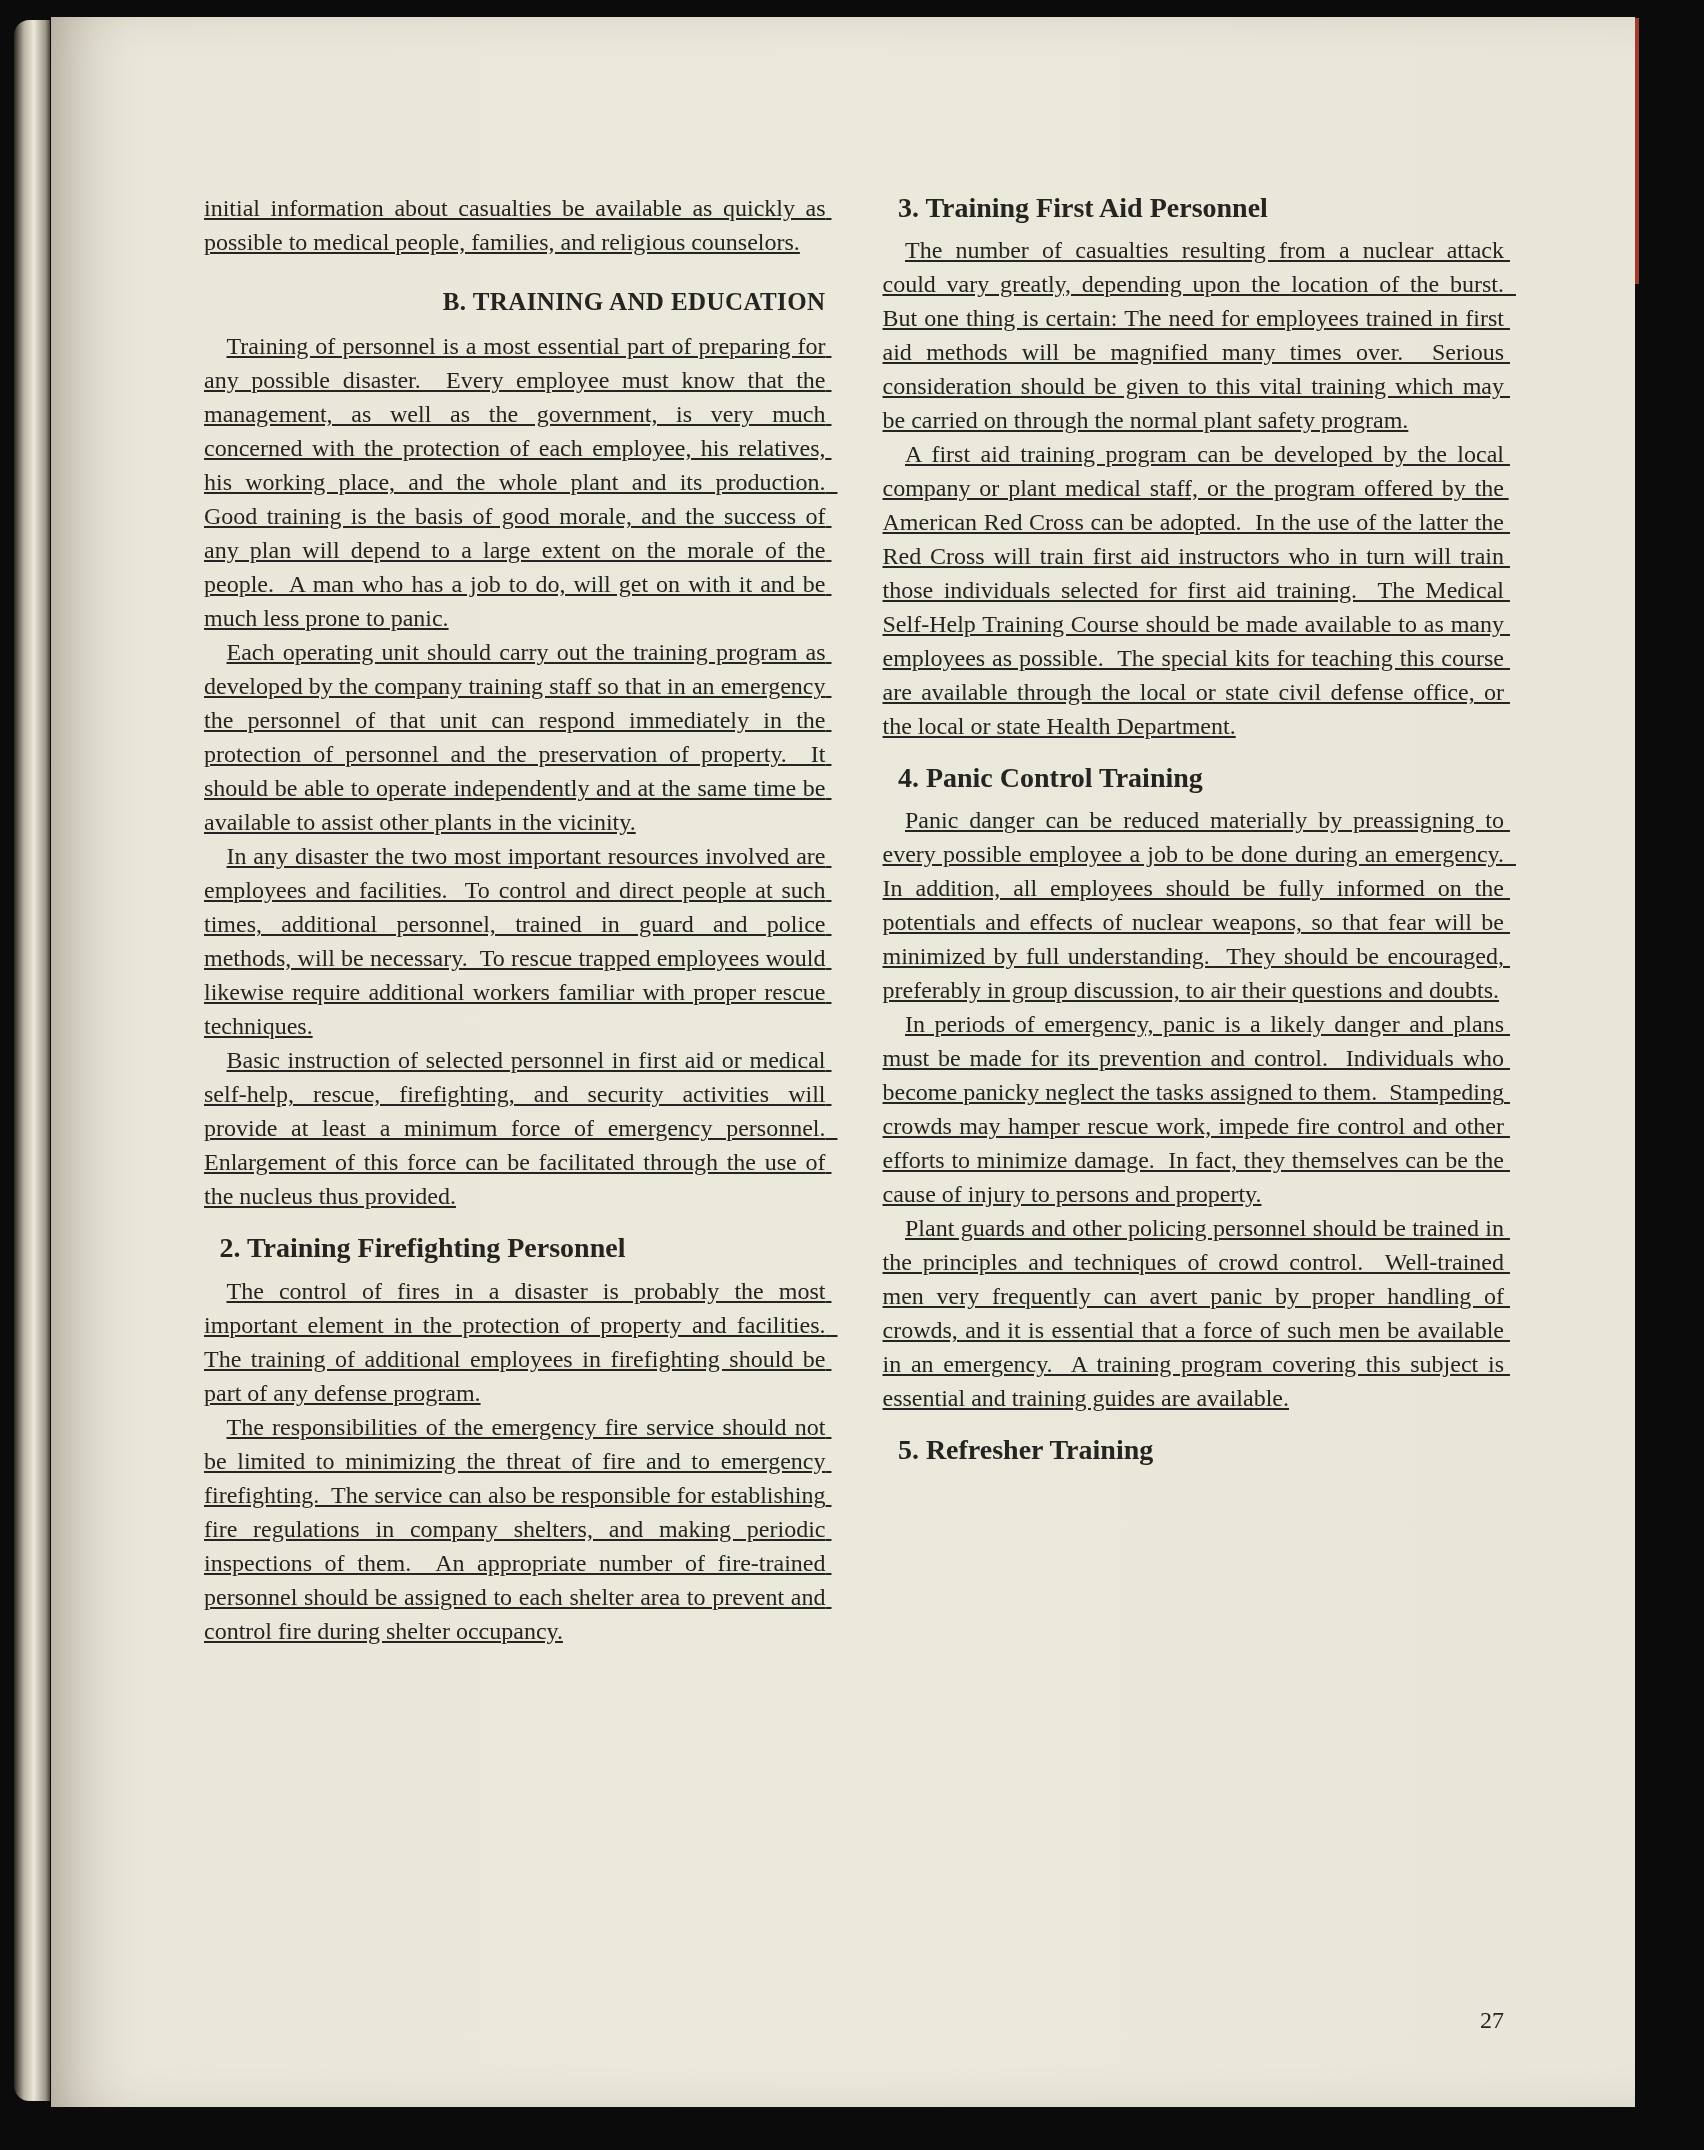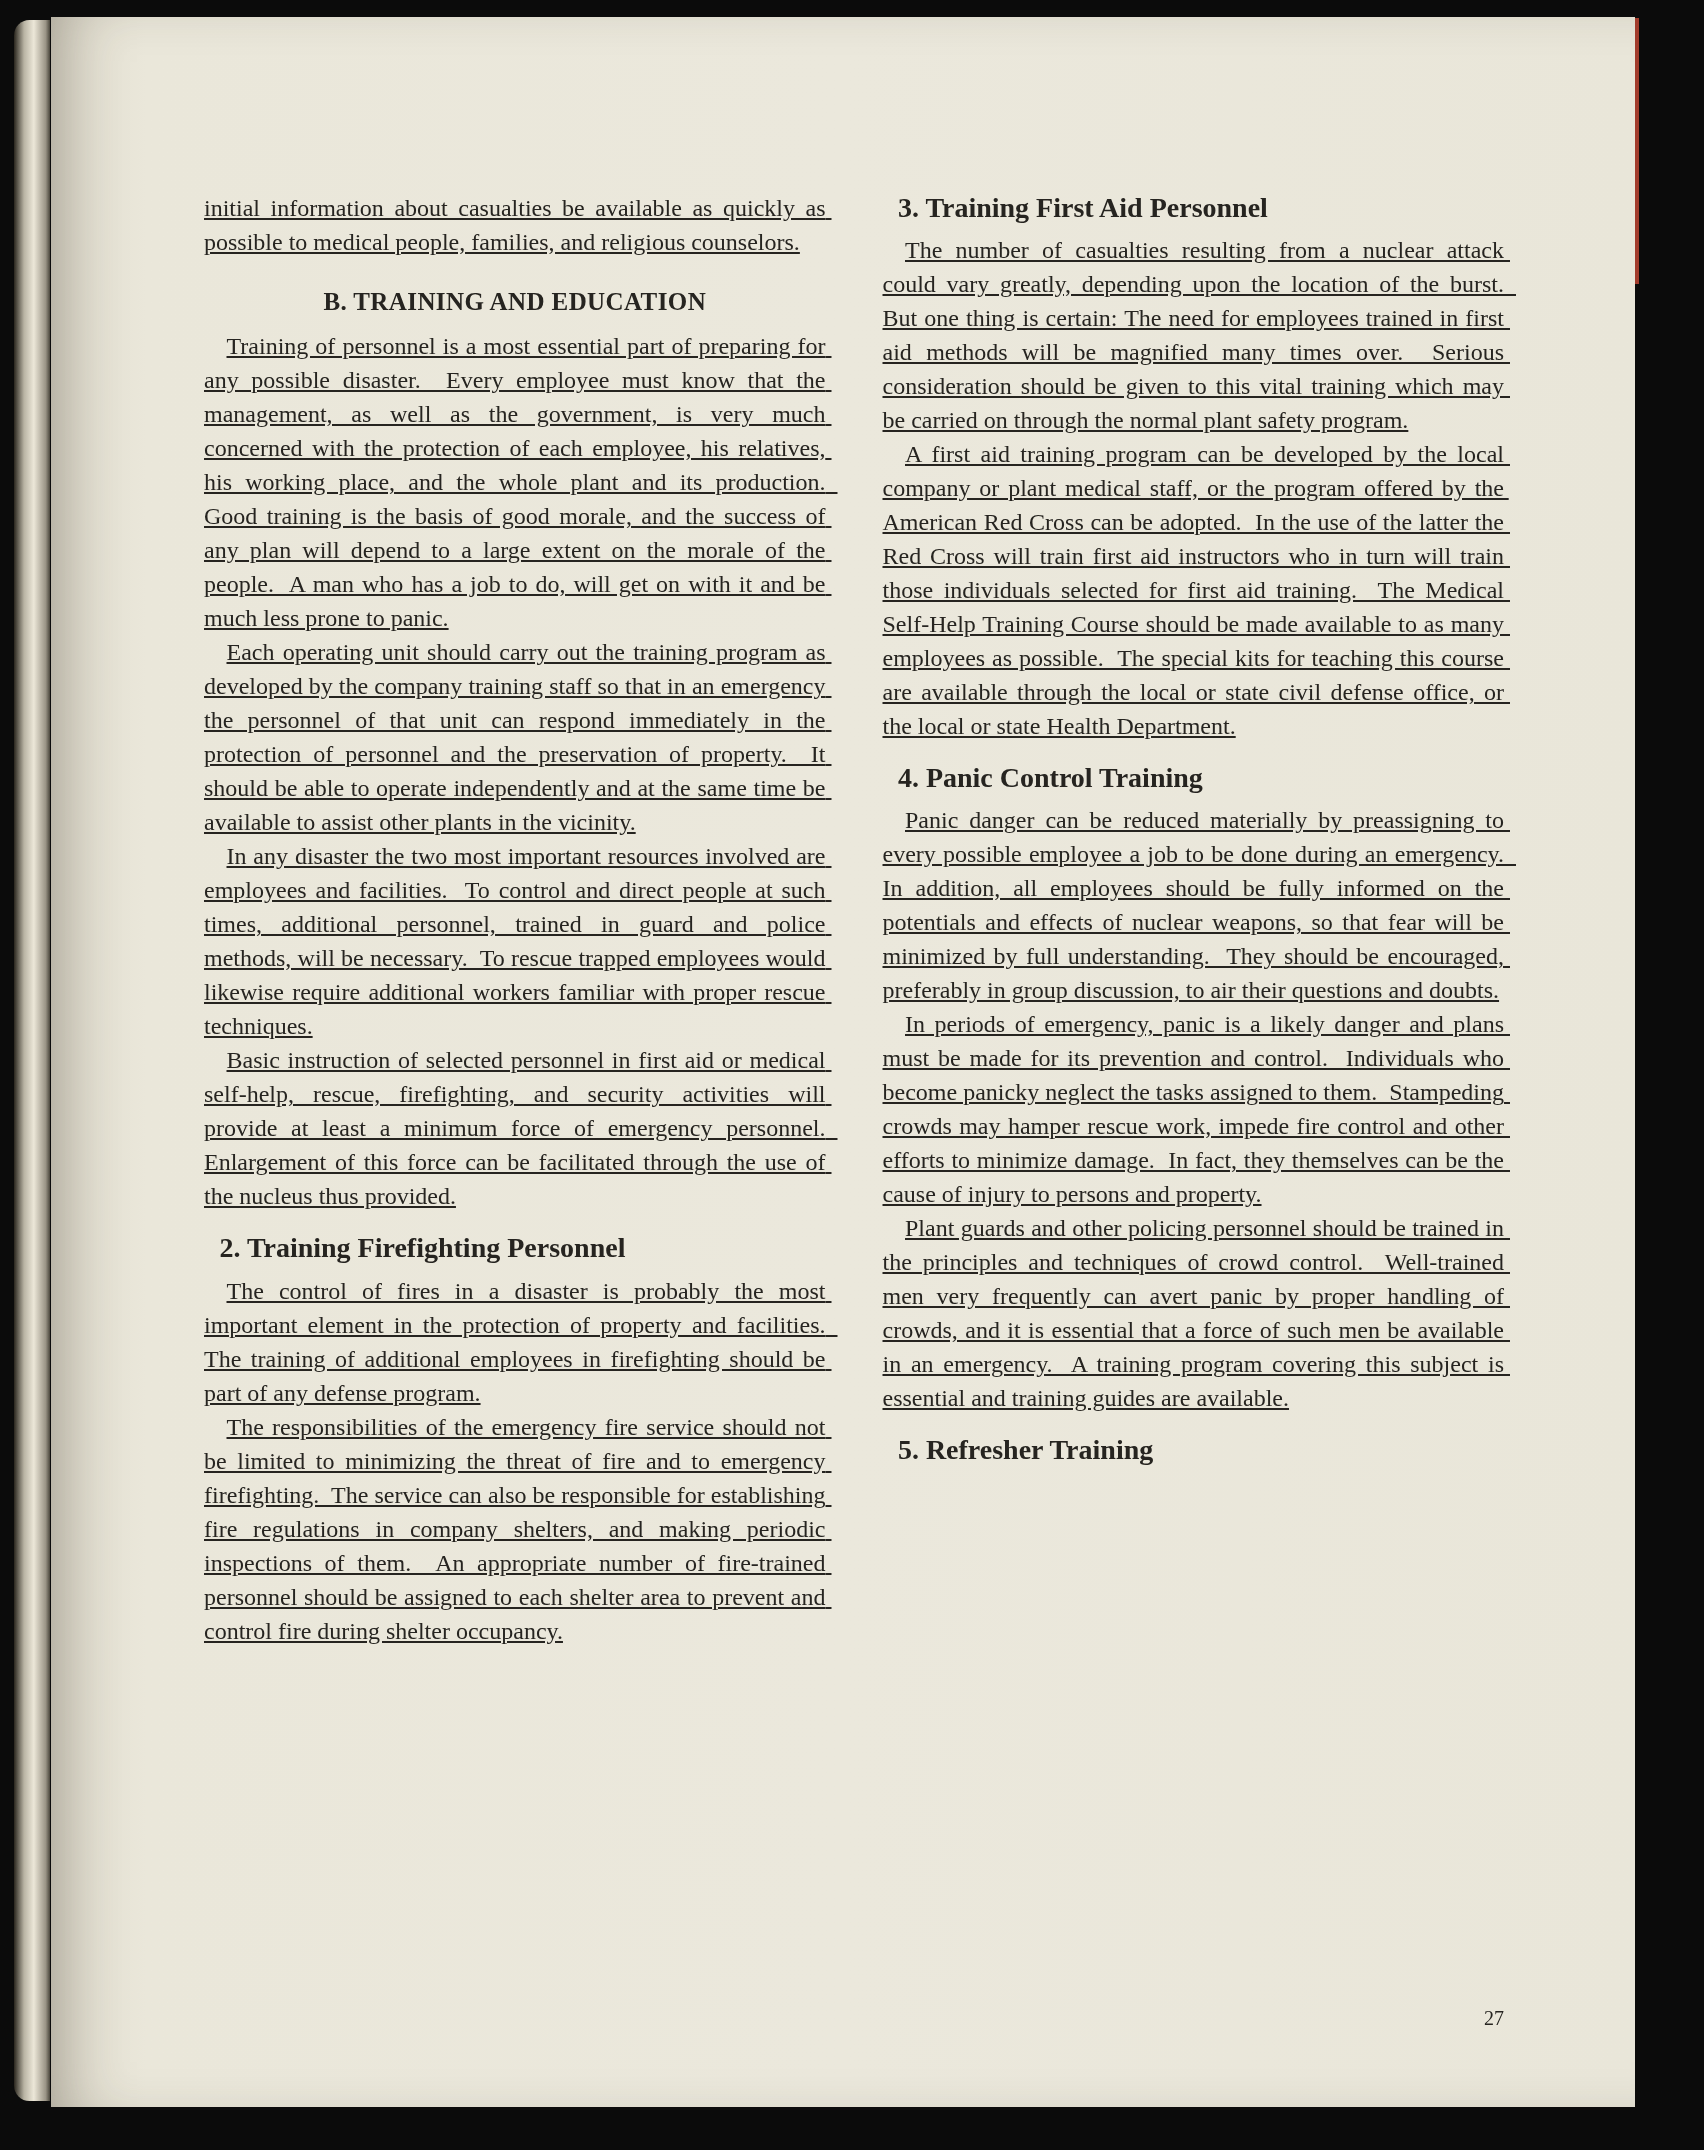--- a/index.html
+++ b/index.html
@@ -64,39 +64,39 @@
   }
   .para.noindent {
     text-indent: 0;
   }
   .sec-heading {
     font-size: 25px;
     line-height: 34px;
     font-weight: bold;
     letter-spacing: 0.4px;
     margin: 26px 0 10.7px 0;
-    text-align: center;
+    text-align: right;
   }
   .sub-heading {
     font-size: 28px;
     line-height: 34px;
     font-weight: bold;
     margin: 18px 0 8.3px 15.4px;
     text-align: left;
   }
   .sub-heading.first {
     margin-top: 0;
   }
   .page-number {
     position: absolute;
     top: 1990px;
     left: 153px;
     width: 1300px;
     text-align: right;
-    font-size: 20px;
+    font-size: 24px;
     color: #262420;
   }
 </style>
 </head>
 <body>
 
 <div class="book-edge"></div>
 <div class="red-edge"></div>
 
 <div class="page">

